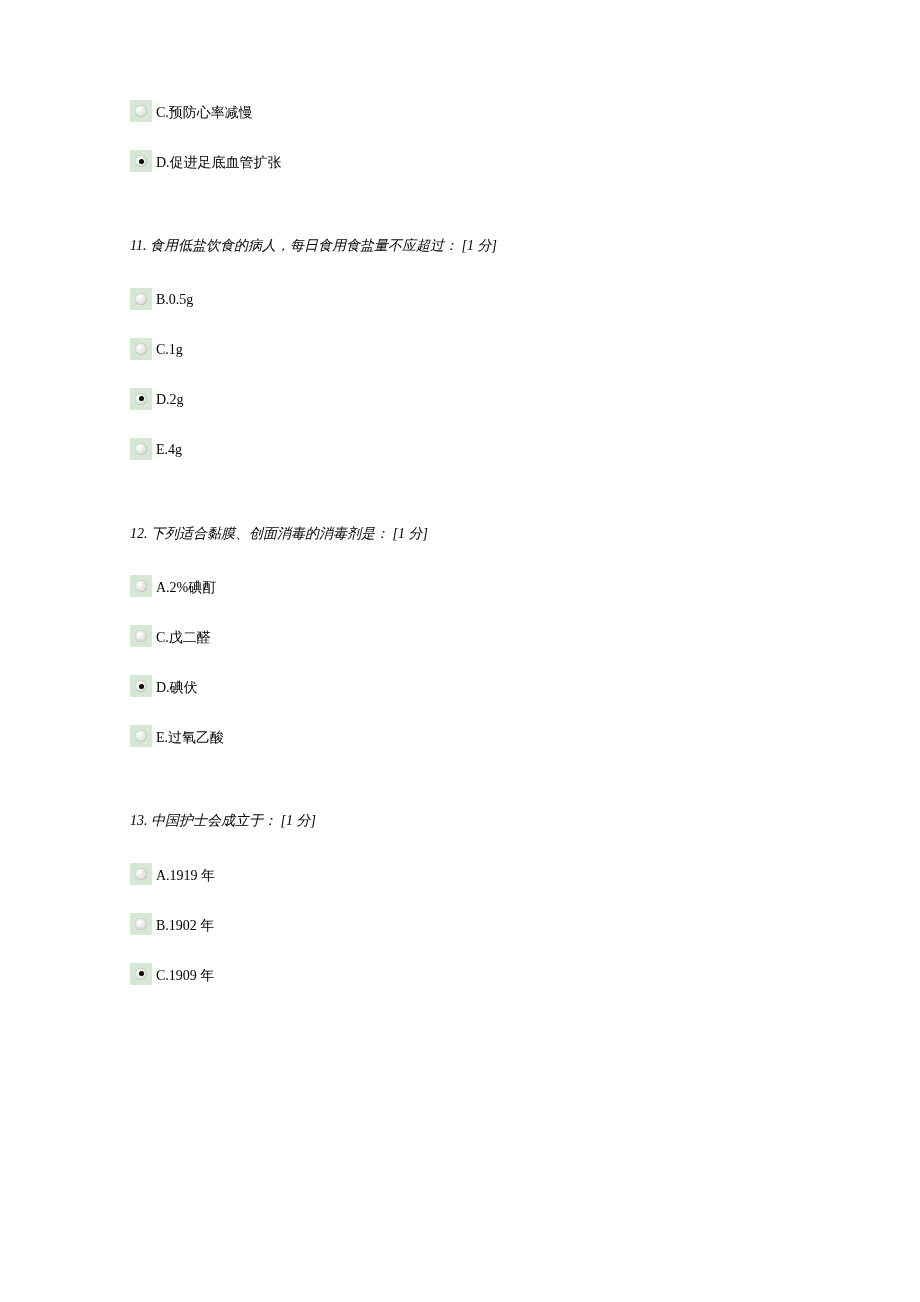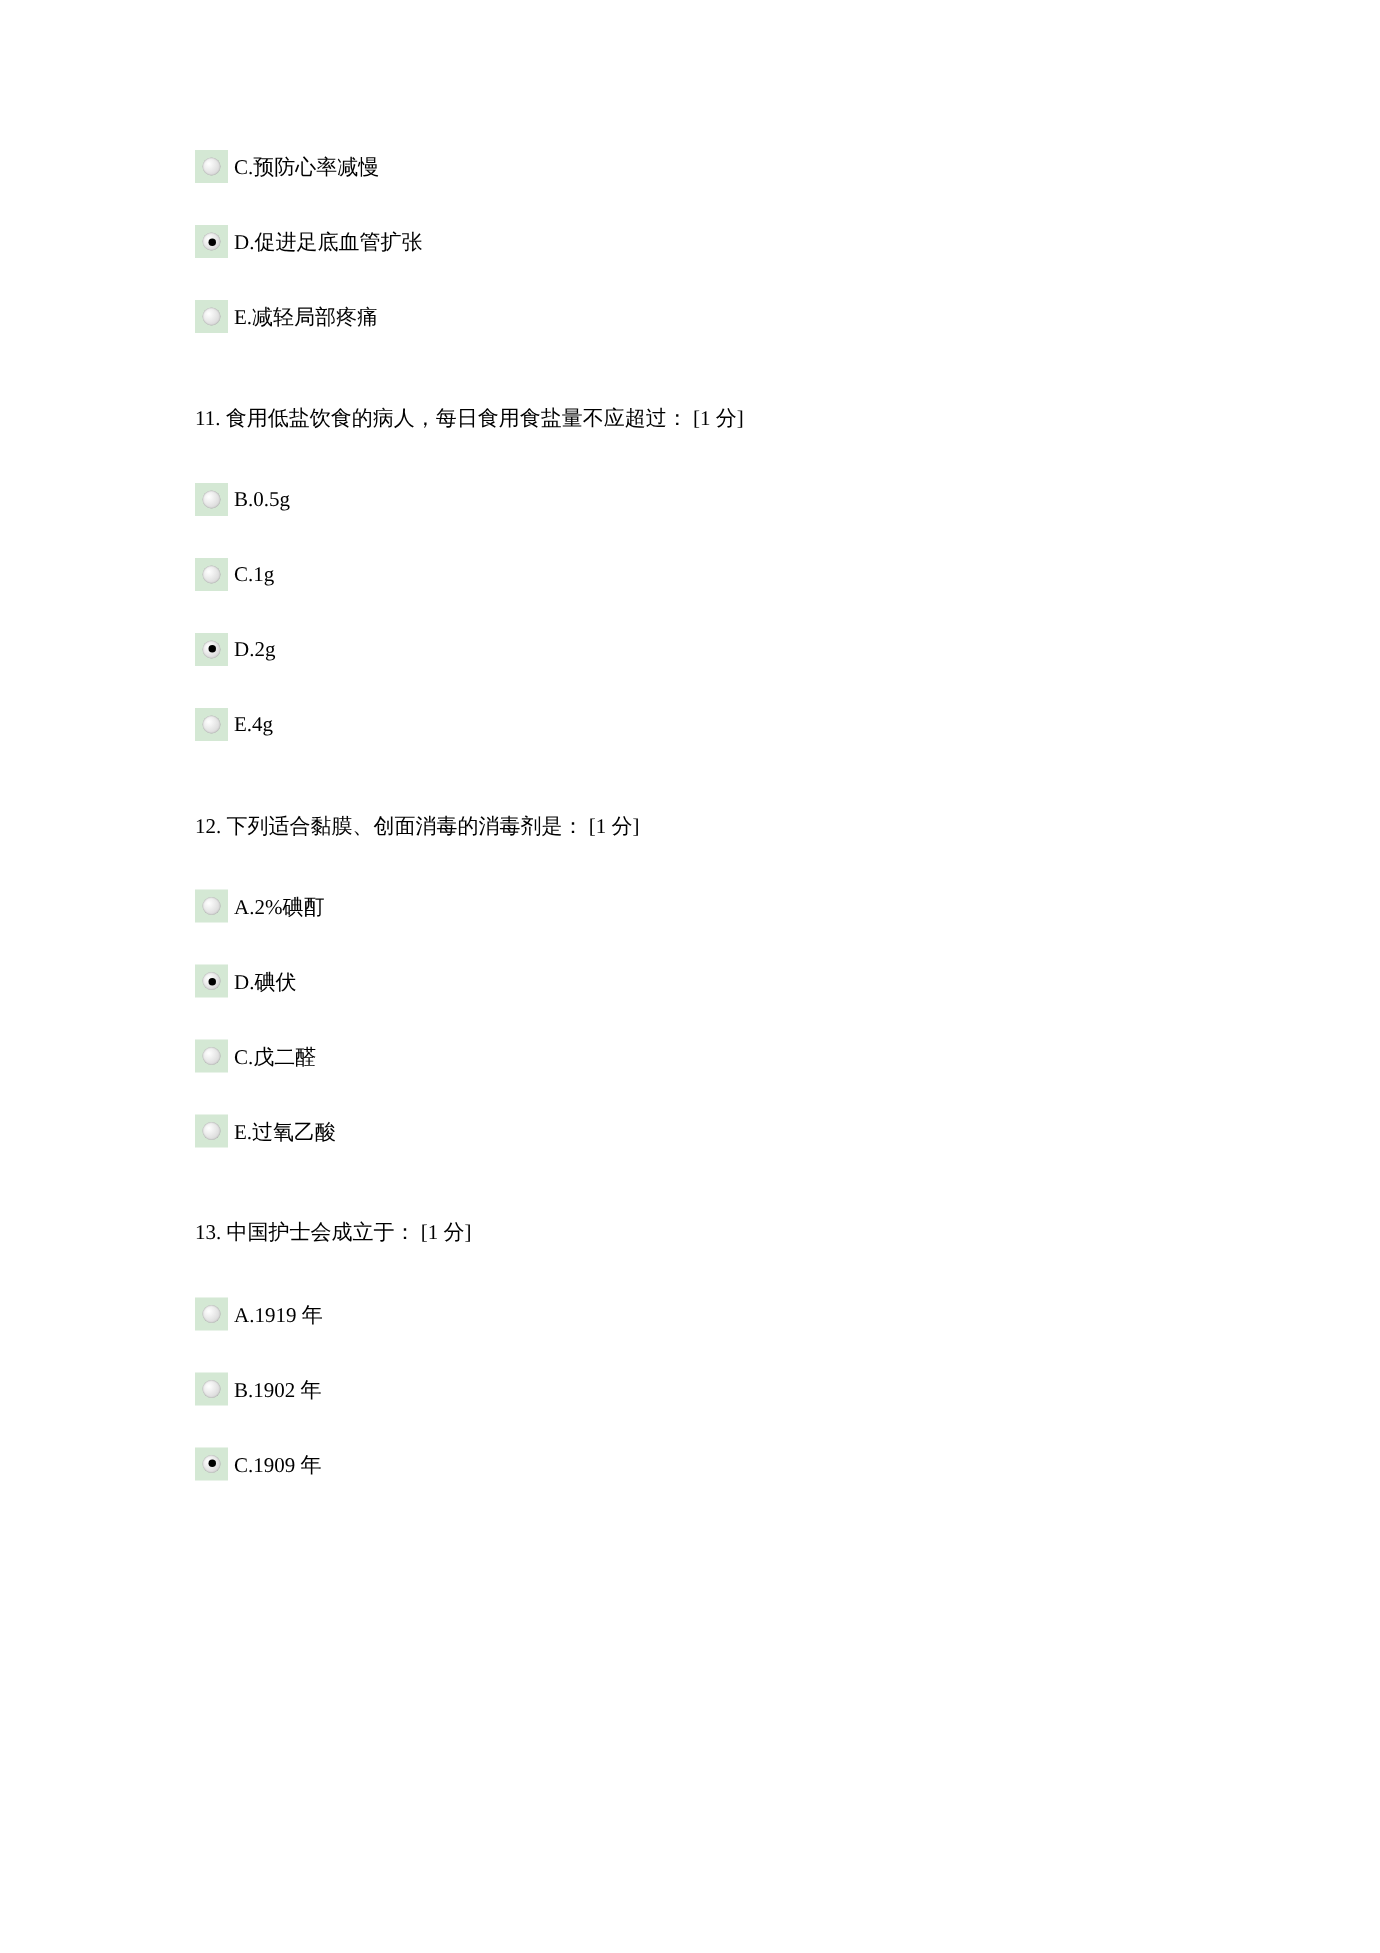--- a/index.html
+++ b/index.html
@@ -41,23 +41,24 @@
   .radio-dot {
     width: 5px;
     height: 5px;
     border-radius: 50%;
     background: #000;
   }
   .option-text {
     line-height: 1.3;
   }
   .question {
-    margin-top: 48px;
+    margin-top: 64px;
     margin-bottom: 32px;
     line-height: 1.4;
+    font-style: italic;
   }
 </style>
 </head>
 <body>
 
 <div class="content">
 
   <div class="option-row">
     <div class="radio-box">
       <div class="radio-outer"></div>
@@ -67,26 +68,20 @@
 
   <div class="option-row">
     <div class="radio-box">
       <div class="radio-outer">
           <div class="radio-dot"></div>
         </div>
     </div>
     <span class="option-text">D.促进足底血管扩张</span>
   </div>
 
-  <div class="option-row">
-    <div class="radio-box">
-      <div class="radio-outer"></div>
-    </div>
-    <span class="option-text">E.减轻局部疼痛</span>
-  </div>
 
   <div class="question">11. 食用低盐饮食的病人，每日食用食盐量不应超过： [1 分]</div>
 
 
   <div class="option-row">
     <div class="radio-box">
       <div class="radio-outer"></div>
     </div>
     <span class="option-text">B.0.5g</span>
   </div>
@@ -119,32 +114,32 @@
   <div class="option-row">
     <div class="radio-box">
       <div class="radio-outer"></div>
     </div>
     <span class="option-text">A.2%碘酊</span>
   </div>
 
 
   <div class="option-row">
     <div class="radio-box">
+      <div class="radio-outer"></div>
+    </div>
+    <span class="option-text">C.戊二醛</span>
+  </div>
+
+  <div class="option-row">
+    <div class="radio-box">
       <div class="radio-outer">
           <div class="radio-dot"></div>
         </div>
     </div>
     <span class="option-text">D.碘伏</span>
-  </div>
-
-  <div class="option-row">
-    <div class="radio-box">
-      <div class="radio-outer"></div>
-    </div>
-    <span class="option-text">C.戊二醛</span>
   </div>
 
   <div class="option-row">
     <div class="radio-box">
       <div class="radio-outer"></div>
     </div>
     <span class="option-text">E.过氧乙酸</span>
   </div>
 
   <div class="question">13. 中国护士会成立于： [1 分]</div>

